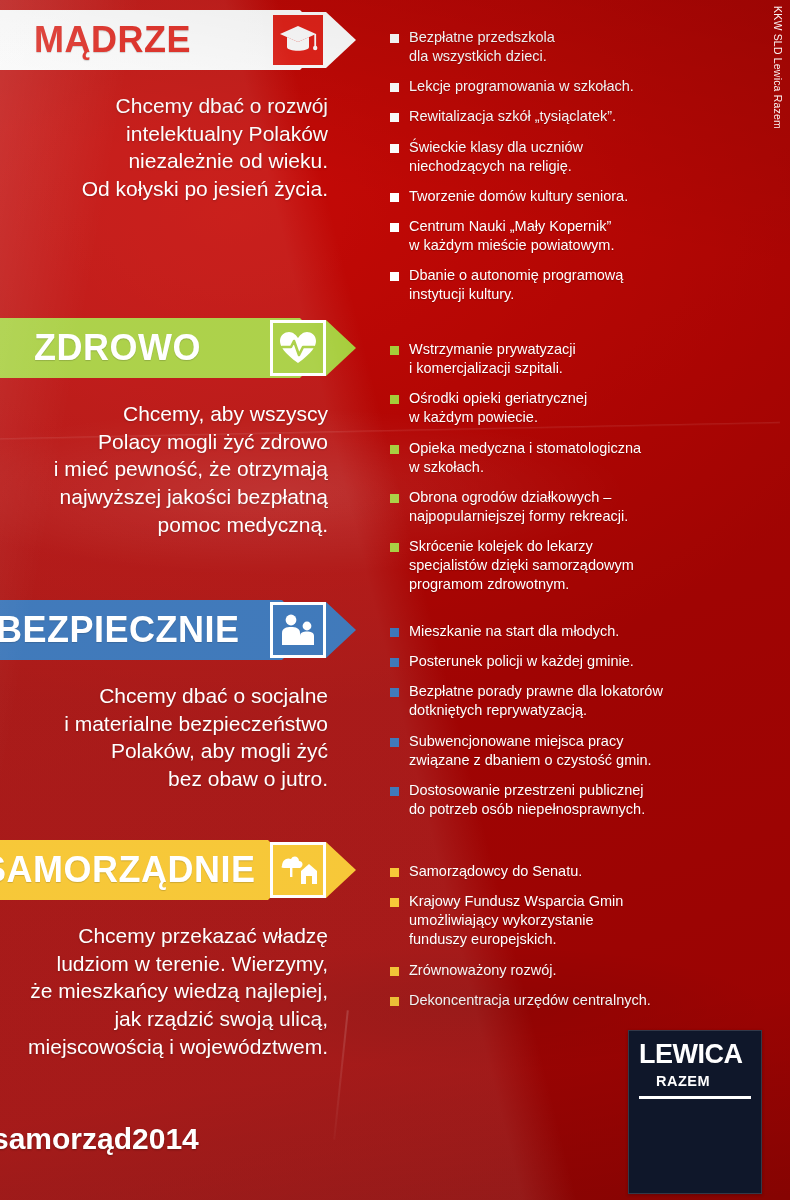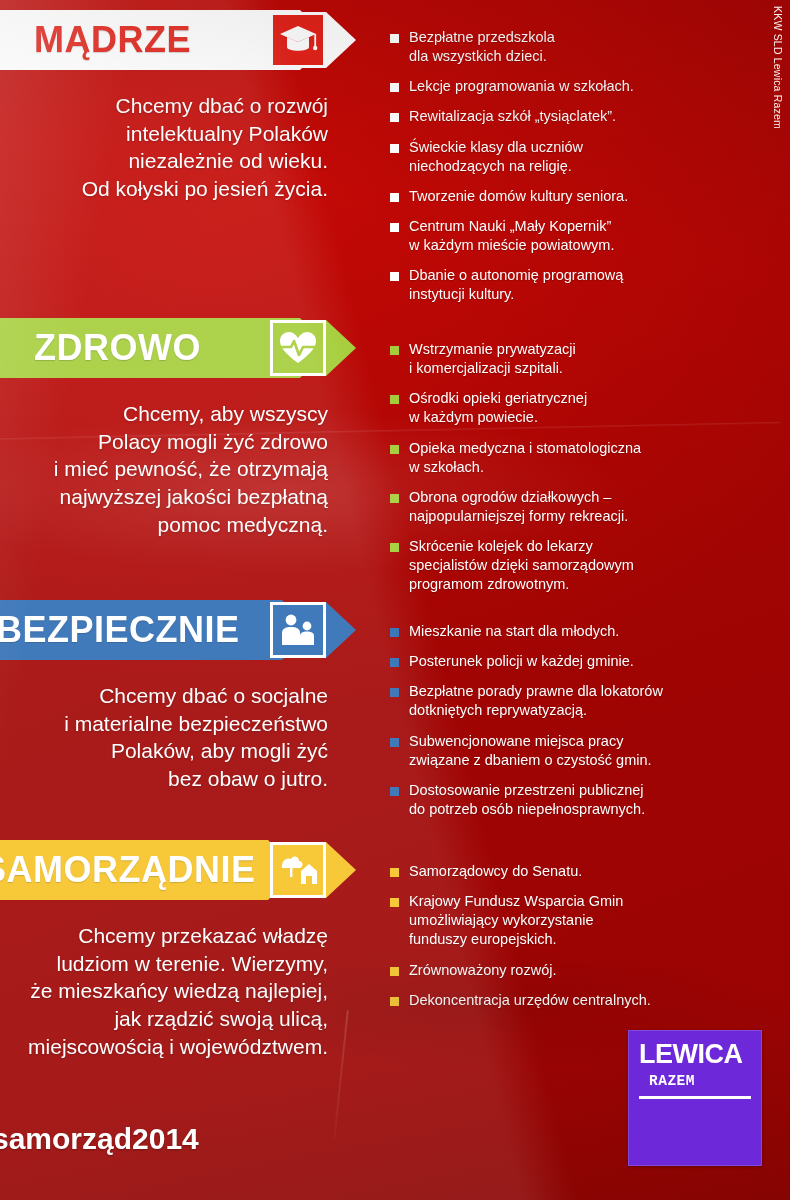--- a/index.html
+++ b/index.html
@@ -123,33 +123,33 @@
     writing-mode: vertical-rl;
     letter-spacing: 0.2px;
     opacity: 0.95;
     z-index: 45;
   }
 
   
   .logo {
     position: absolute;
     left: 628px; top: 1030px;
-    width: 134px; height: 136px;
-    background: #6d28d9;
+    width: 134px; height: 164px;
+    background: #0f172a;
     border: 1px solid rgba(255,255,255,0.15);
     z-index: 45;
     box-shadow: 0 1px 3px rgba(0,0,0,0.25);
   }
   .logo-lewica {
     position: absolute; left: 10px; top: 8px;
     color: #fff; font-weight: bold; font-size: 27px; letter-spacing: -0.5px;
   }
   .logo-razem {
-    position: absolute; left: 20px; top: 42px;
-    color: #fff; font-weight: bold; font-size: 14.5px; letter-spacing: 0.5px; font-family: Liberation Mono, monospace;
+    position: absolute; left: 27px; top: 42px;
+    color: #fff; font-weight: bold; font-size: 14.5px; letter-spacing: 0.5px;
   }
   .logo-rule {
     position: absolute; left: 10px; top: 65px; width: 112px; height: 3px; background: #fff;
   }
   .logo-sld {
     position: absolute; left: 10px; top: 72px;
     color: #fff; font-weight: bold; font-size: 50px; letter-spacing: -1px;
   }
 
   .footer-slogan {

